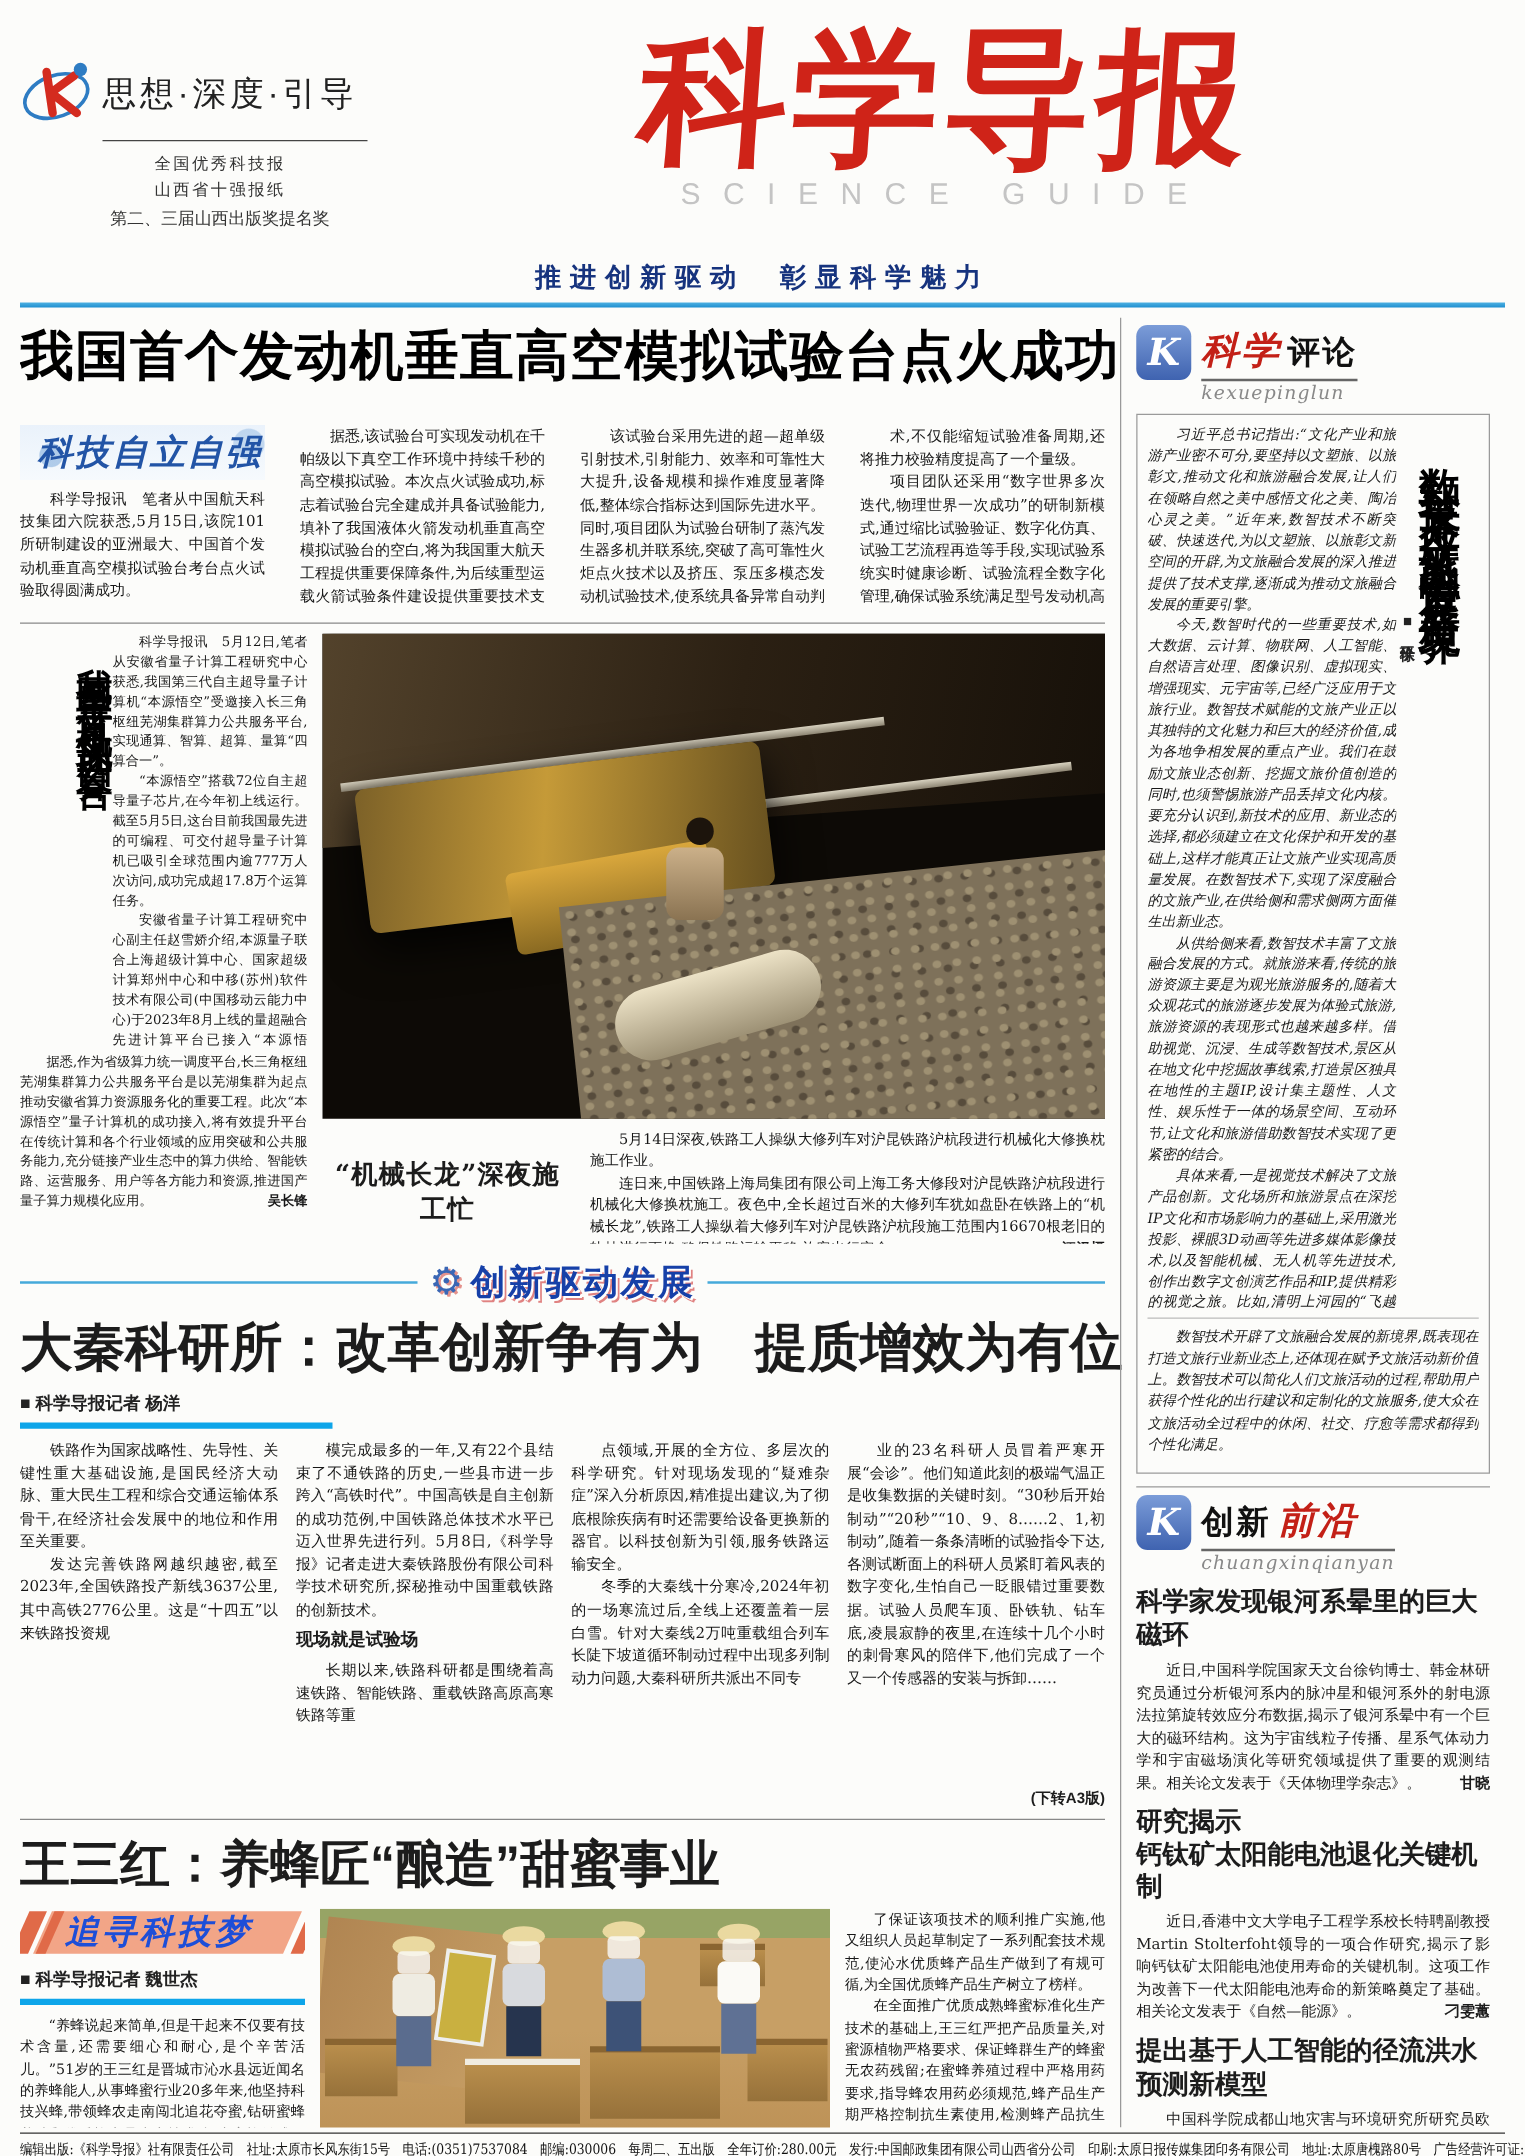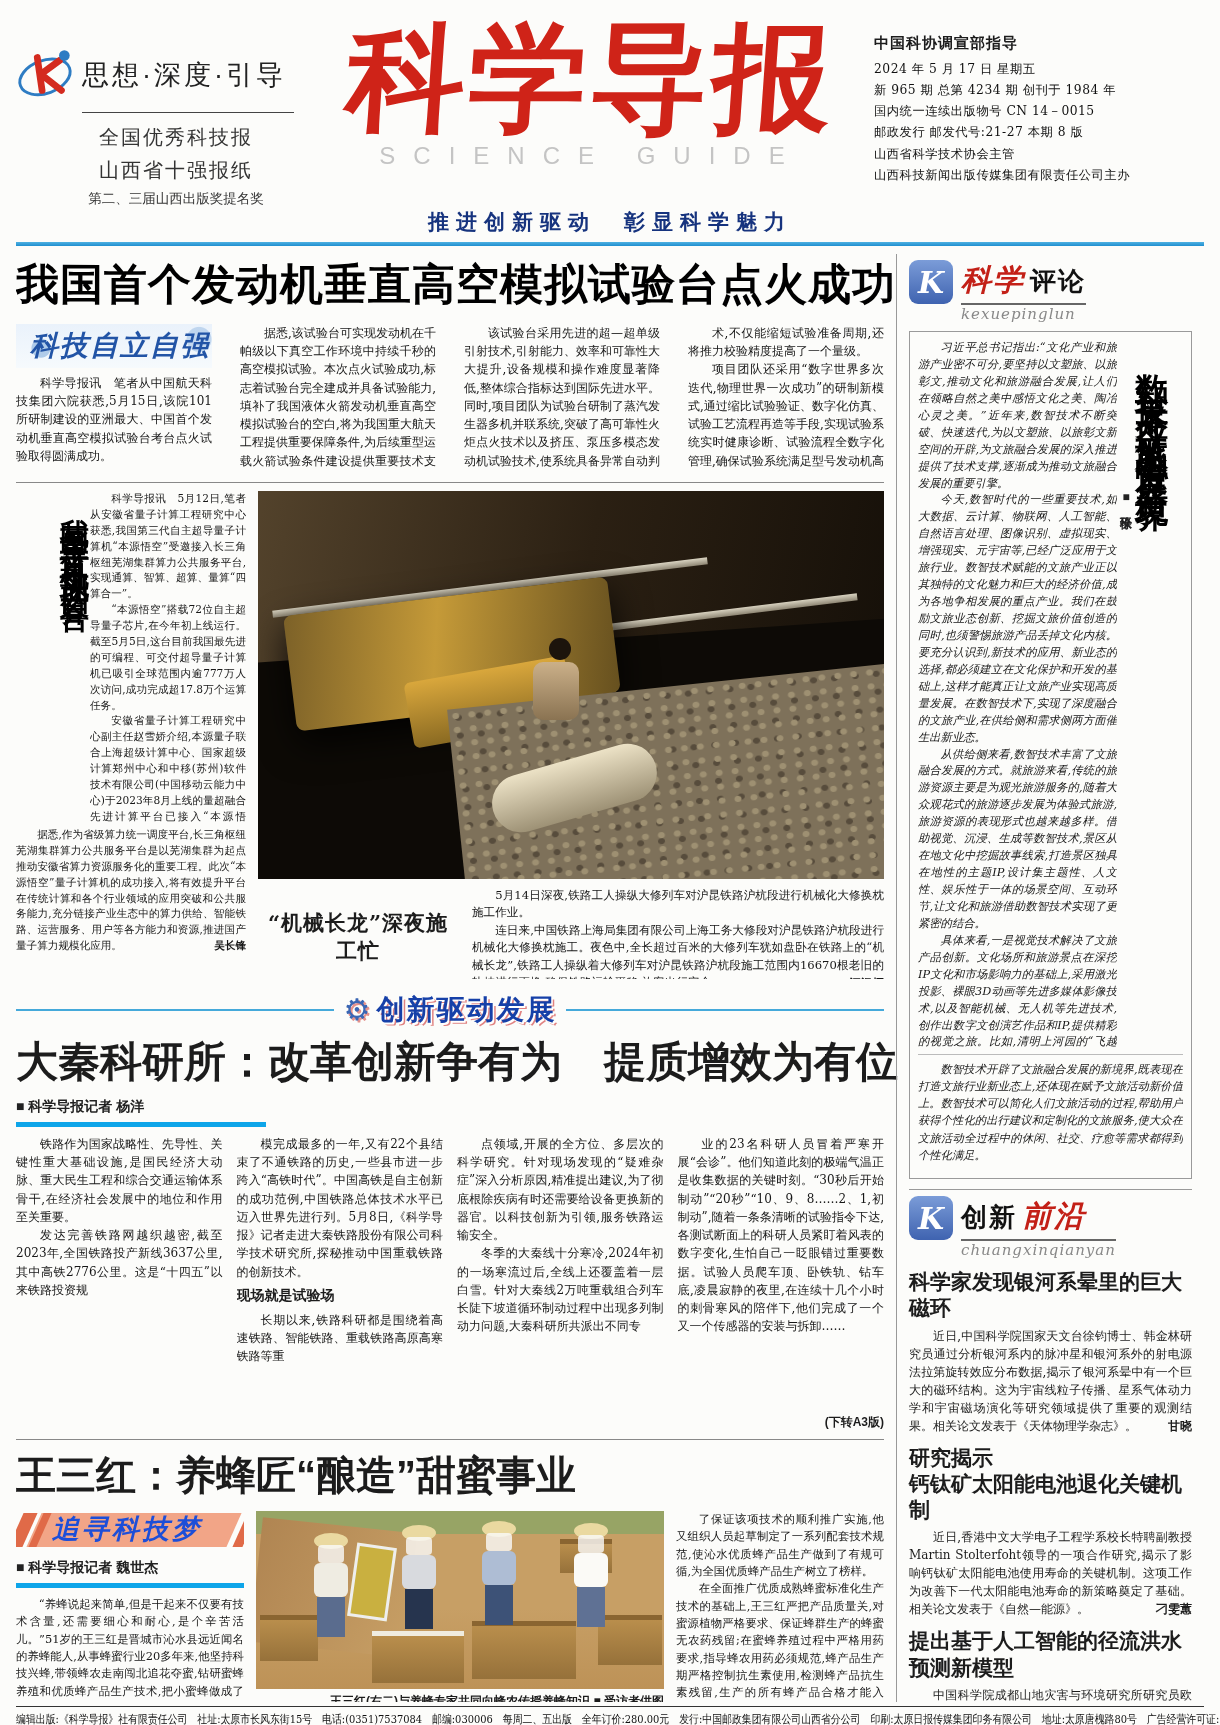--- a/index.html
+++ b/index.html
@@ -8,41 +8,41 @@
           font-family:"DejaVu Serif","Liberation Serif",serif; color:#1c1c1c; overflow:hidden;
           padding:10px 16px 0 16px; }
 
   
   .mast { display:flex; align-items:flex-start; height:196px; }
   .mast-left { width:292px; padding-top:34px; }
   .m-logorow { display:flex; align-items:center; gap:8px; }
   .m-slogan { font-family:"Liberation Sans",sans-serif; font-size:27px; letter-spacing:3px; color:#222; font-weight:500; }
   .m-hr { border-top:1.5px solid #444; margin:6px 0 8px 66px; width:212px; }
   .m-honors { margin-left:40px; text-align:center; width:240px; }
-  .m-honor { font-size:20px; letter-spacing:2px; color:#333; line-height:1.65; }
+  .m-honor { font-size:13px; letter-spacing:2px; color:#333; line-height:1.65; }
   .m-honor.small { font-size:13.5px; letter-spacing:0; }
   .mast-center { flex:1; text-align:center; padding-top:6px; }
   .m-title { font-size:118px; line-height:1.05; font-weight:bold; color:#cf2318;
              font-family:"DejaVu Serif",serif; letter-spacing:4px; transform:skewX(-4deg); }
   .m-en { font-family:"Liberation Sans",sans-serif; font-size:24px; color:#c4c4c4; letter-spacing:18px; margin-top:2px; }
   .mast-right { width:330px; padding-top:24px; }
   .m-guid { font-size:15px; font-weight:bold; letter-spacing:1px; margin-bottom:6px; }
   .m-info { font-size:12.3px; line-height:1.72; color:#111; letter-spacing:.5px; }
   .tagrow { text-align:center; margin-top:2px; }
   .tagline { font-family:"Liberation Sans",sans-serif; font-size:21px; font-weight:bold; color:#16337e; letter-spacing:7px; }
   .bluebar { height:4px; background:linear-gradient(#4fb1e2,#1f8fd0); margin-top:6px; }
 
   
   .content { display:flex; height:1448px; overflow:hidden; margin-top:8px; }
   .leftcol { width:880px; padding-right:12px; }
   .rightrail { width:296px; border-left:1px solid #999; padding-left:12px; }
 
   
   .h-engine { font-family:"Liberation Sans",sans-serif; font-size:43px; font-weight:900; letter-spacing:1px;
-              color:#000; margin:2px 0 10px 0; white-space:nowrap; }
+              color:#000; margin:2px 0 26px 0; white-space:nowrap; }
   .erow { display:flex; gap:28px; height:148px; overflow:hidden; }
   .ecol { flex:1; overflow:hidden; }
   .badge-tech { width:208px; height:44px; margin-bottom:6px; display:flex; align-items:center; justify-content:center;
       background:
         radial-gradient(circle at 12% 55%, rgba(110,160,215,.5) 0 9px, transparent 10px),
         radial-gradient(circle at 88% 35%, rgba(110,160,215,.35) 0 12px, transparent 13px),
         linear-gradient(#eaf2fb,#f6fafd); }
   .badge-tech span { font-size:28px; font-weight:900; font-style:italic; color:#2254a6; letter-spacing:2px;
       font-family:"DejaVu Serif",serif; }
   .p { font-size:12px; line-height:1.52; text-align:justify; text-indent:2em; color:#171717; }
@@ -184,29 +184,20 @@
       <div class="m-honors">
         <div class="m-honor">全国优秀科技报</div>
         <div class="m-honor">山西省十强报纸</div>
         <div class="m-honor small">第二、三届山西出版奖提名奖</div>
       </div>
     </div>
     <div class="mast-center">
       <div class="m-title">科学导报</div>
       <div class="m-en">SCIENCE GUIDE</div>
     </div>
-    <div class="mast-right">
-      <div class="m-guid">中国科协调宣部指导</div>
-      <div class="m-info">2024 年 5 月 17 日 星期五</div>
-      <div class="m-info">新 965 期 总第 4234 期 创刊于 1984 年</div>
-      <div class="m-info">国内统一连续出版物号 CN 14－0015</div>
-      <div class="m-info">邮政发行 邮发代号:21-27 本期 8 版</div>
-      <div class="m-info">山西省科学技术协会主管</div>
-      <div class="m-info">山西科技新闻出版传媒集团有限责任公司主办</div>
-    </div>
   </div>
   <div class="tagrow">
     <span class="tagline">推进创新驱动　彰显科学魅力</span>
     <div class="bluebar"></div>
   </div>
 
   <div class="content">
 
     <div class="leftcol">
 

